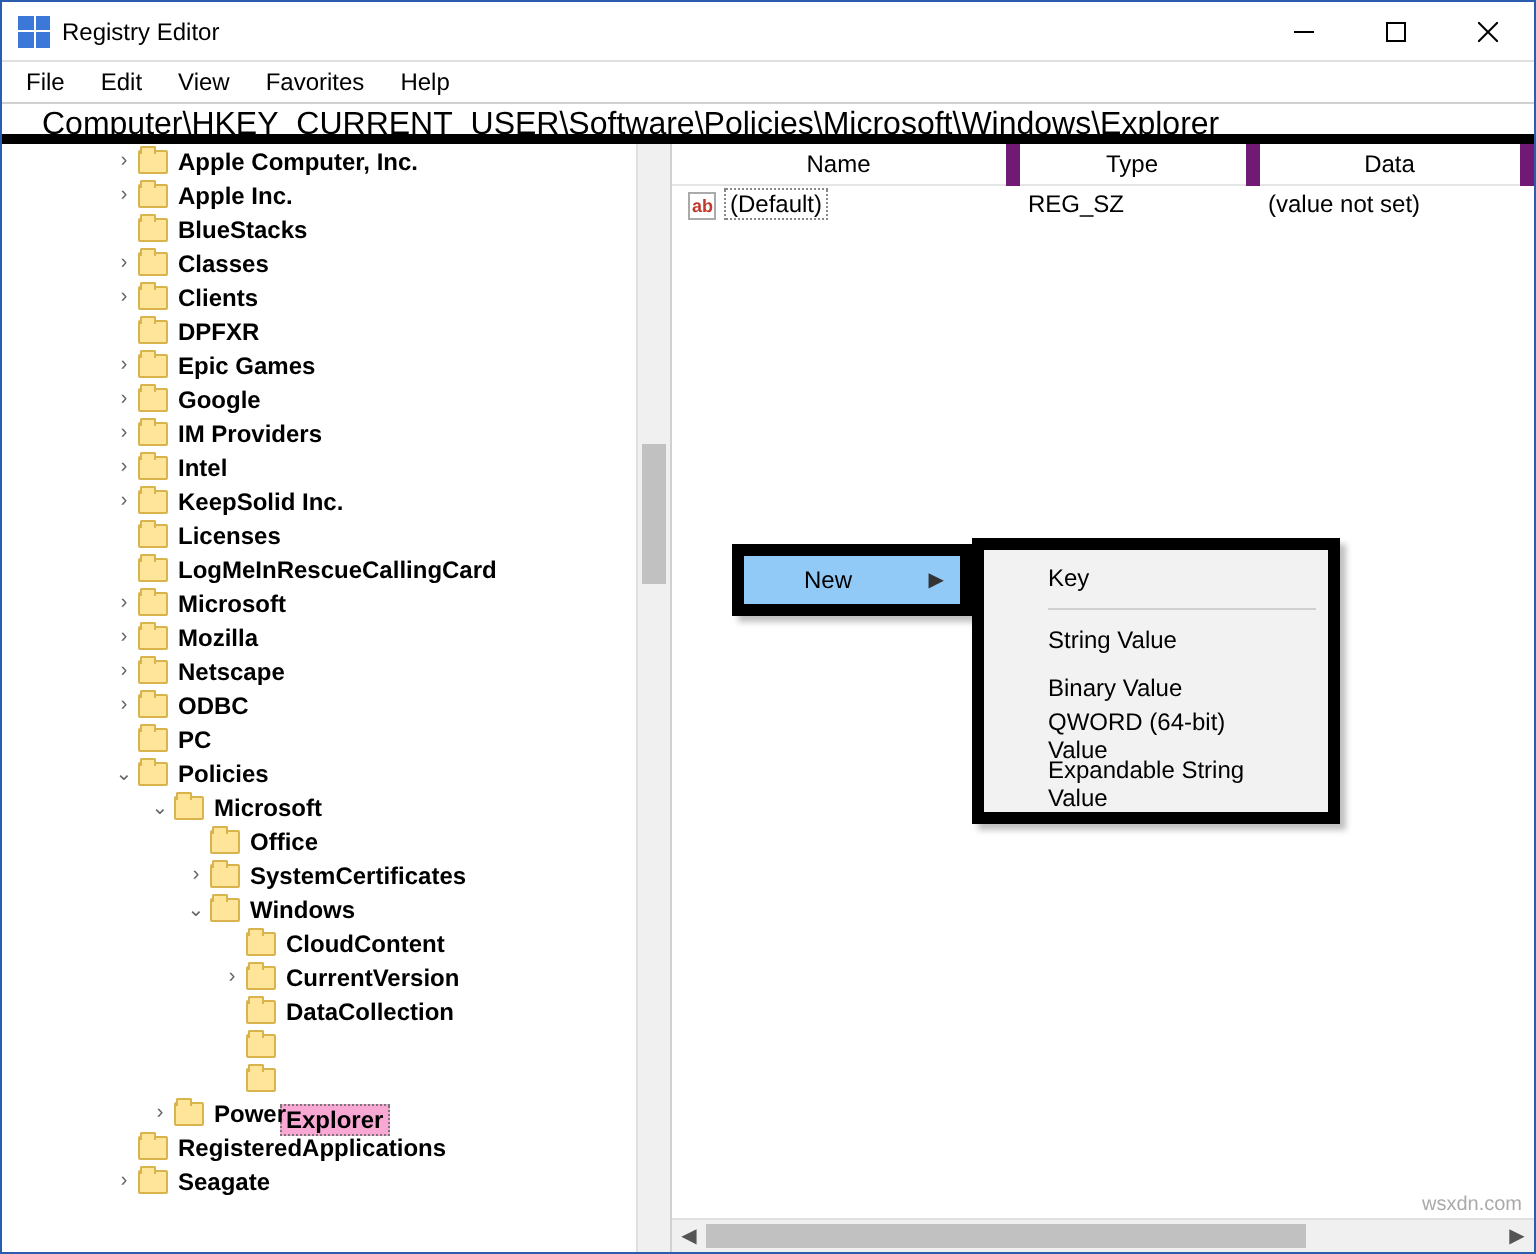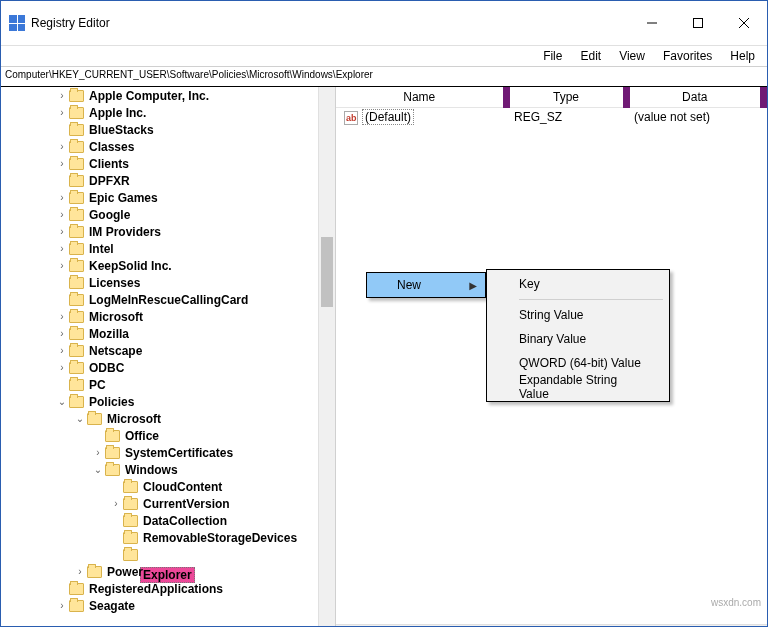--- a/index.html
+++ b/index.html
@@ -9,21 +9,21 @@
     font-size: 12px;
     background: #fff;
     color: #000;
     width: 768px;
     height: 627px;
     overflow: hidden;
     border: 1px solid #2a5db0;
     position: relative;
   }
   .titlebar {
-    height: 45px;
+    height: 30px;
     background: #fff;
     display: flex;
     align-items: center;
     border-bottom: 1px solid #e0e0e0;
   }
   .titlebar .app-icon {
     width: 16px; height: 16px;
     margin: 0 6px 0 8px;
     display: grid;
     grid-template-columns: 1fr 1fr;
@@ -39,28 +39,27 @@
     color: #333;
   }
   .win-btn svg { width: 10px; height: 10px; }
   .menubar {
     height: 21px;
     display: flex;
     align-items: center;
     padding: 0 4px;
     gap: 2px;
     border-bottom: 1px solid #d0d0d0;
-    justify-content: flex-end;
   }
   .menubar .menu-item { padding: 2px 8px; }
   .pathbar {
     height: 20px;
-    border-bottom: 1px solid #000000;
-    padding: 2px 4px;
-    font-size: 10px;
+    border-bottom: 5px solid #000000;
+    padding: 2px 20px;
+    font-size: 16px;
     white-space: nowrap;
     overflow: hidden;
   }
   .workspace {
     display: flex;
     height: calc(627px - 30px - 21px - 20px - 2px);
     position: relative;
   }
   .tree-pane {
     width: 335px;
@@ -172,37 +171,37 @@
     content: "";
     position: absolute;
     top: -3px; left: 0px;
     width: 6px; height: 3px;
     background: #ffe59a;
     border: 1px solid #d9b34c;
     border-bottom: none;
     border-radius: 1px 1px 0 0;
   }
   .node.selected .label {
-    background: #ec4899;
+    background: #f9a8d4;
     border: 1px dotted #777;
     padding: 0 2px;
     margin-left: -2px;
     margin-top: 40px;
   }
   .node .label { padding: 0 1px; font-weight: bold; }
   .indent-1 { padding-left: 54px; }
   .indent-2 { padding-left: 72px; }
   .indent-3 { padding-left: 90px; }
   .indent-4 { padding-left: 108px; }
 
   
   .context-menu {
     position: absolute;
     background: #f2f2f2;
-    border: 1px solid #000000;
+    border: 6px solid #000000;
     box-shadow: 3px 3px 3px rgba(0,0,0,0.25);
   }
   .context-menu.primary {
     top: 271px; left: 365px;
     width: 120px;
   }
   .context-menu.sub {
     top: 268px; left: 485px;
     width: 184px;
     padding: 2px;
@@ -456,21 +455,20 @@
             <div class="node indent-4">
               <span class="twisty blank">·</span>
               <span class="folder-icon"></span>
               <span class="label">DataCollection</span>
             </div>
           </li>
           <li>
             <div class="node indent-4">
               <span class="twisty blank">·</span>
               <span class="folder-icon"></span>
-              <span class="label">RemovableStorageDevices</span>
             </div>
           </li>
           <li>
             <div class="node indent-4 selected">
               <span class="twisty blank">·</span>
               <span class="folder-icon"></span>
               <span class="label">Explorer</span>
             </div>
           </li>
           <li>

